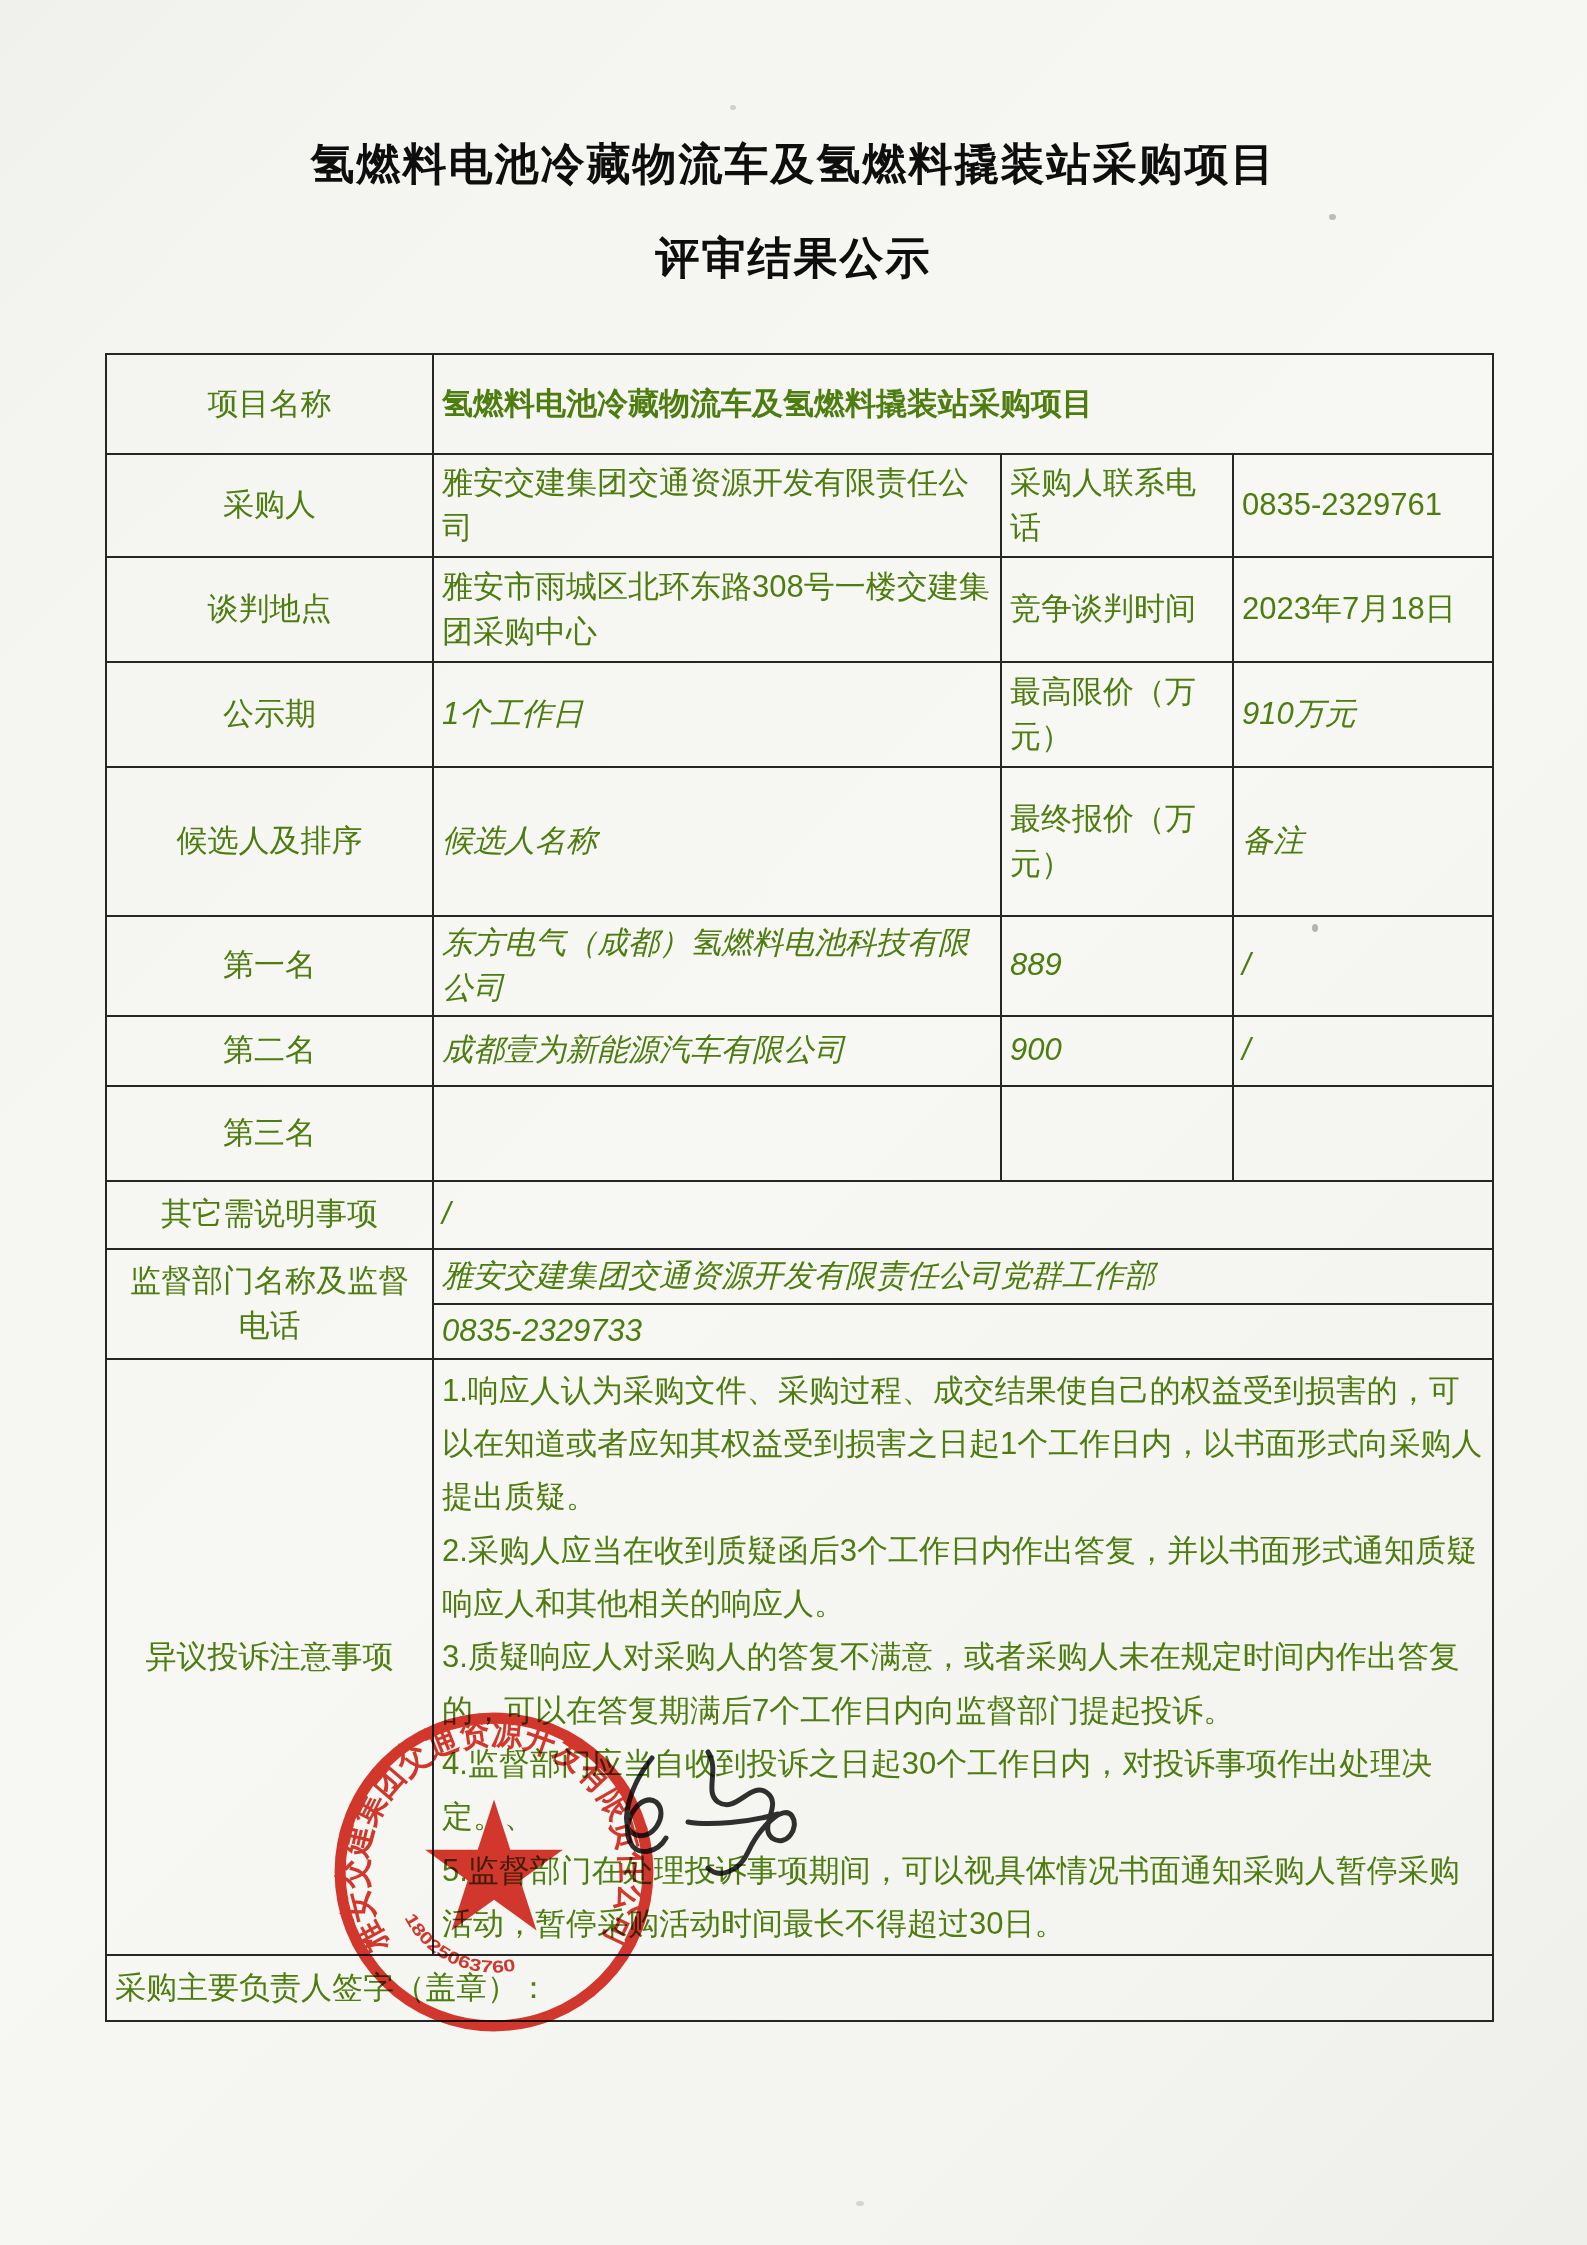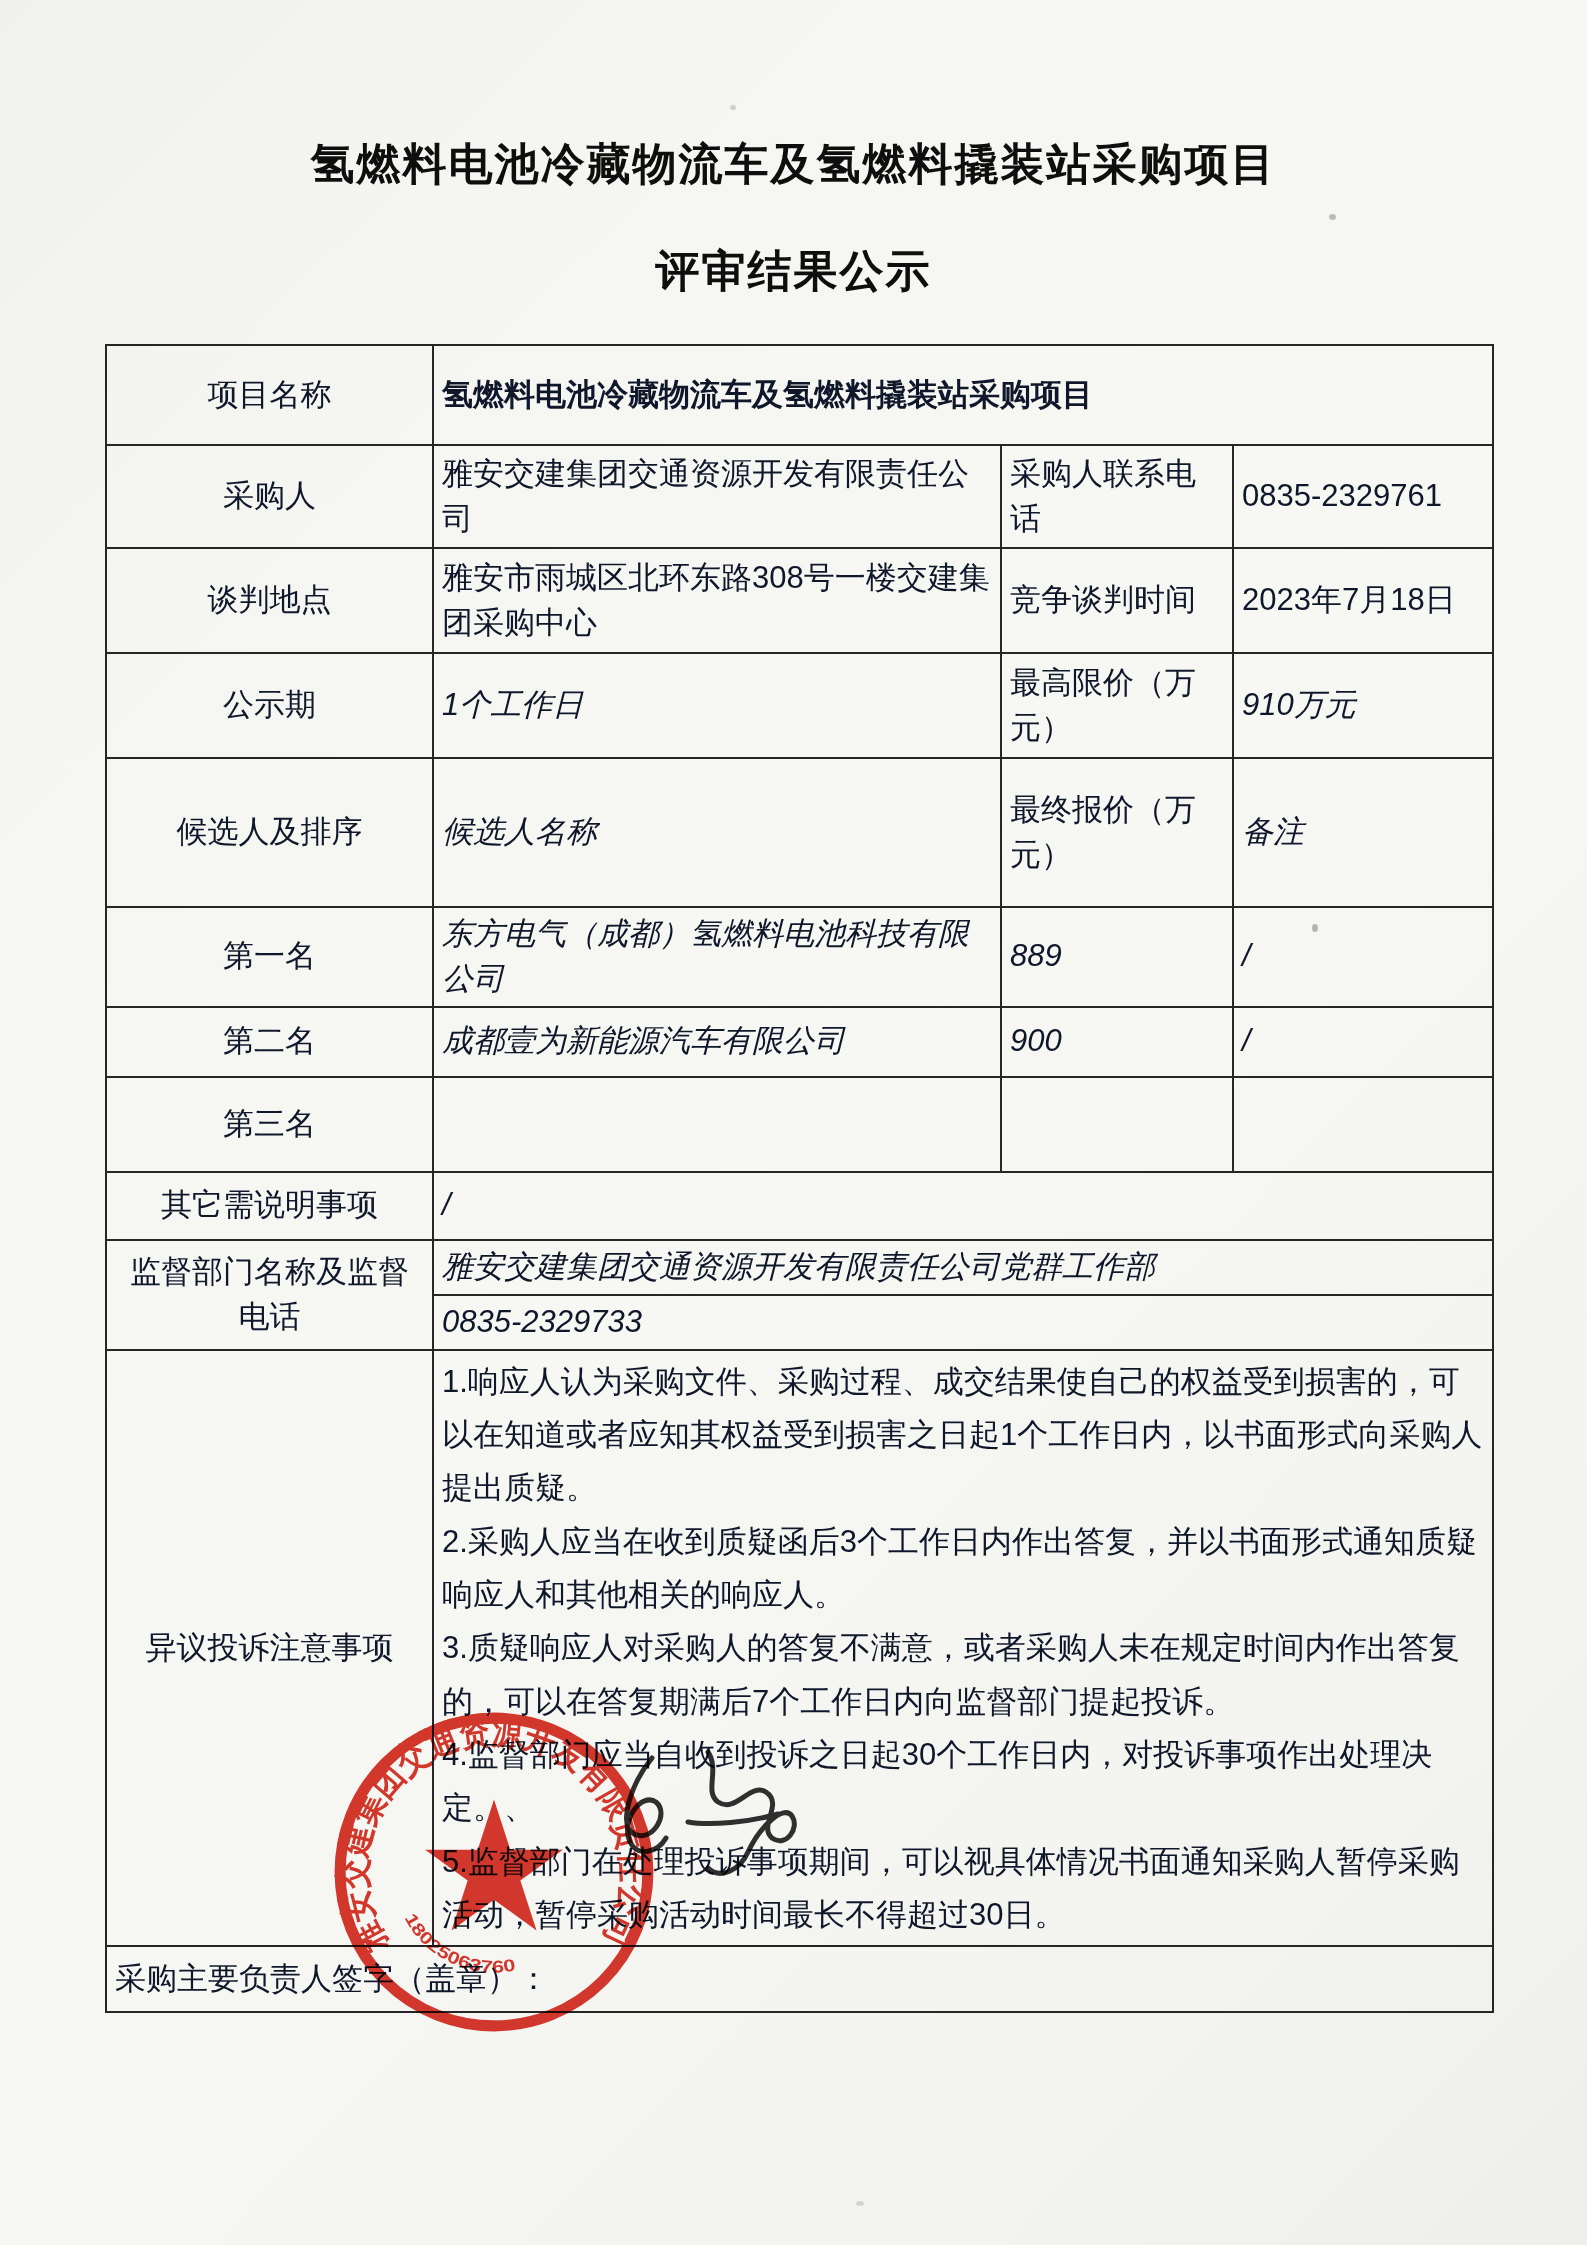--- a/index.html
+++ b/index.html
@@ -14,25 +14,25 @@
   .sheet{position:absolute;inset:0;background:linear-gradient(135deg,#f0f0ed 0%,#f5f5f2 18%,#f7f7f4 50%,#f3f3f0 82%,#eeeeeb 100%);}
   
   .speck{position:absolute;background:#8a8a86;border-radius:50%;opacity:.55;}
   .title-block{
     position:absolute;top:142px;left:0;width:100%;
     text-align:center;line-height:1.0;
   }
   .title-line{
     font-size:44px;font-weight:bold;letter-spacing:2px;color:#0e0e0e;
   }
-  .title-line.second{margin-top:63px;}
+  .title-line.second{margin-top:50px;}
   table.doc{
-    position:absolute;left:105px;top:344px;width:1387px;
+    position:absolute;left:105px;top:353px;width:1387px;
     border-collapse:collapse;table-layout:fixed;
-    font-size:31px;color:#0f172a;border-radius:22px;
+    font-size:31px;color:#4d7c0f;border-radius:22px;
   }
   table.doc td{
     border:2px solid #262626;
     padding:4px 8px;
     vertical-align:middle;
     word-break:break-all;
     line-height:1.45;
   }
   td.lab{text-align:center;}
   td.ctr{text-align:left;font-style:italic;}

